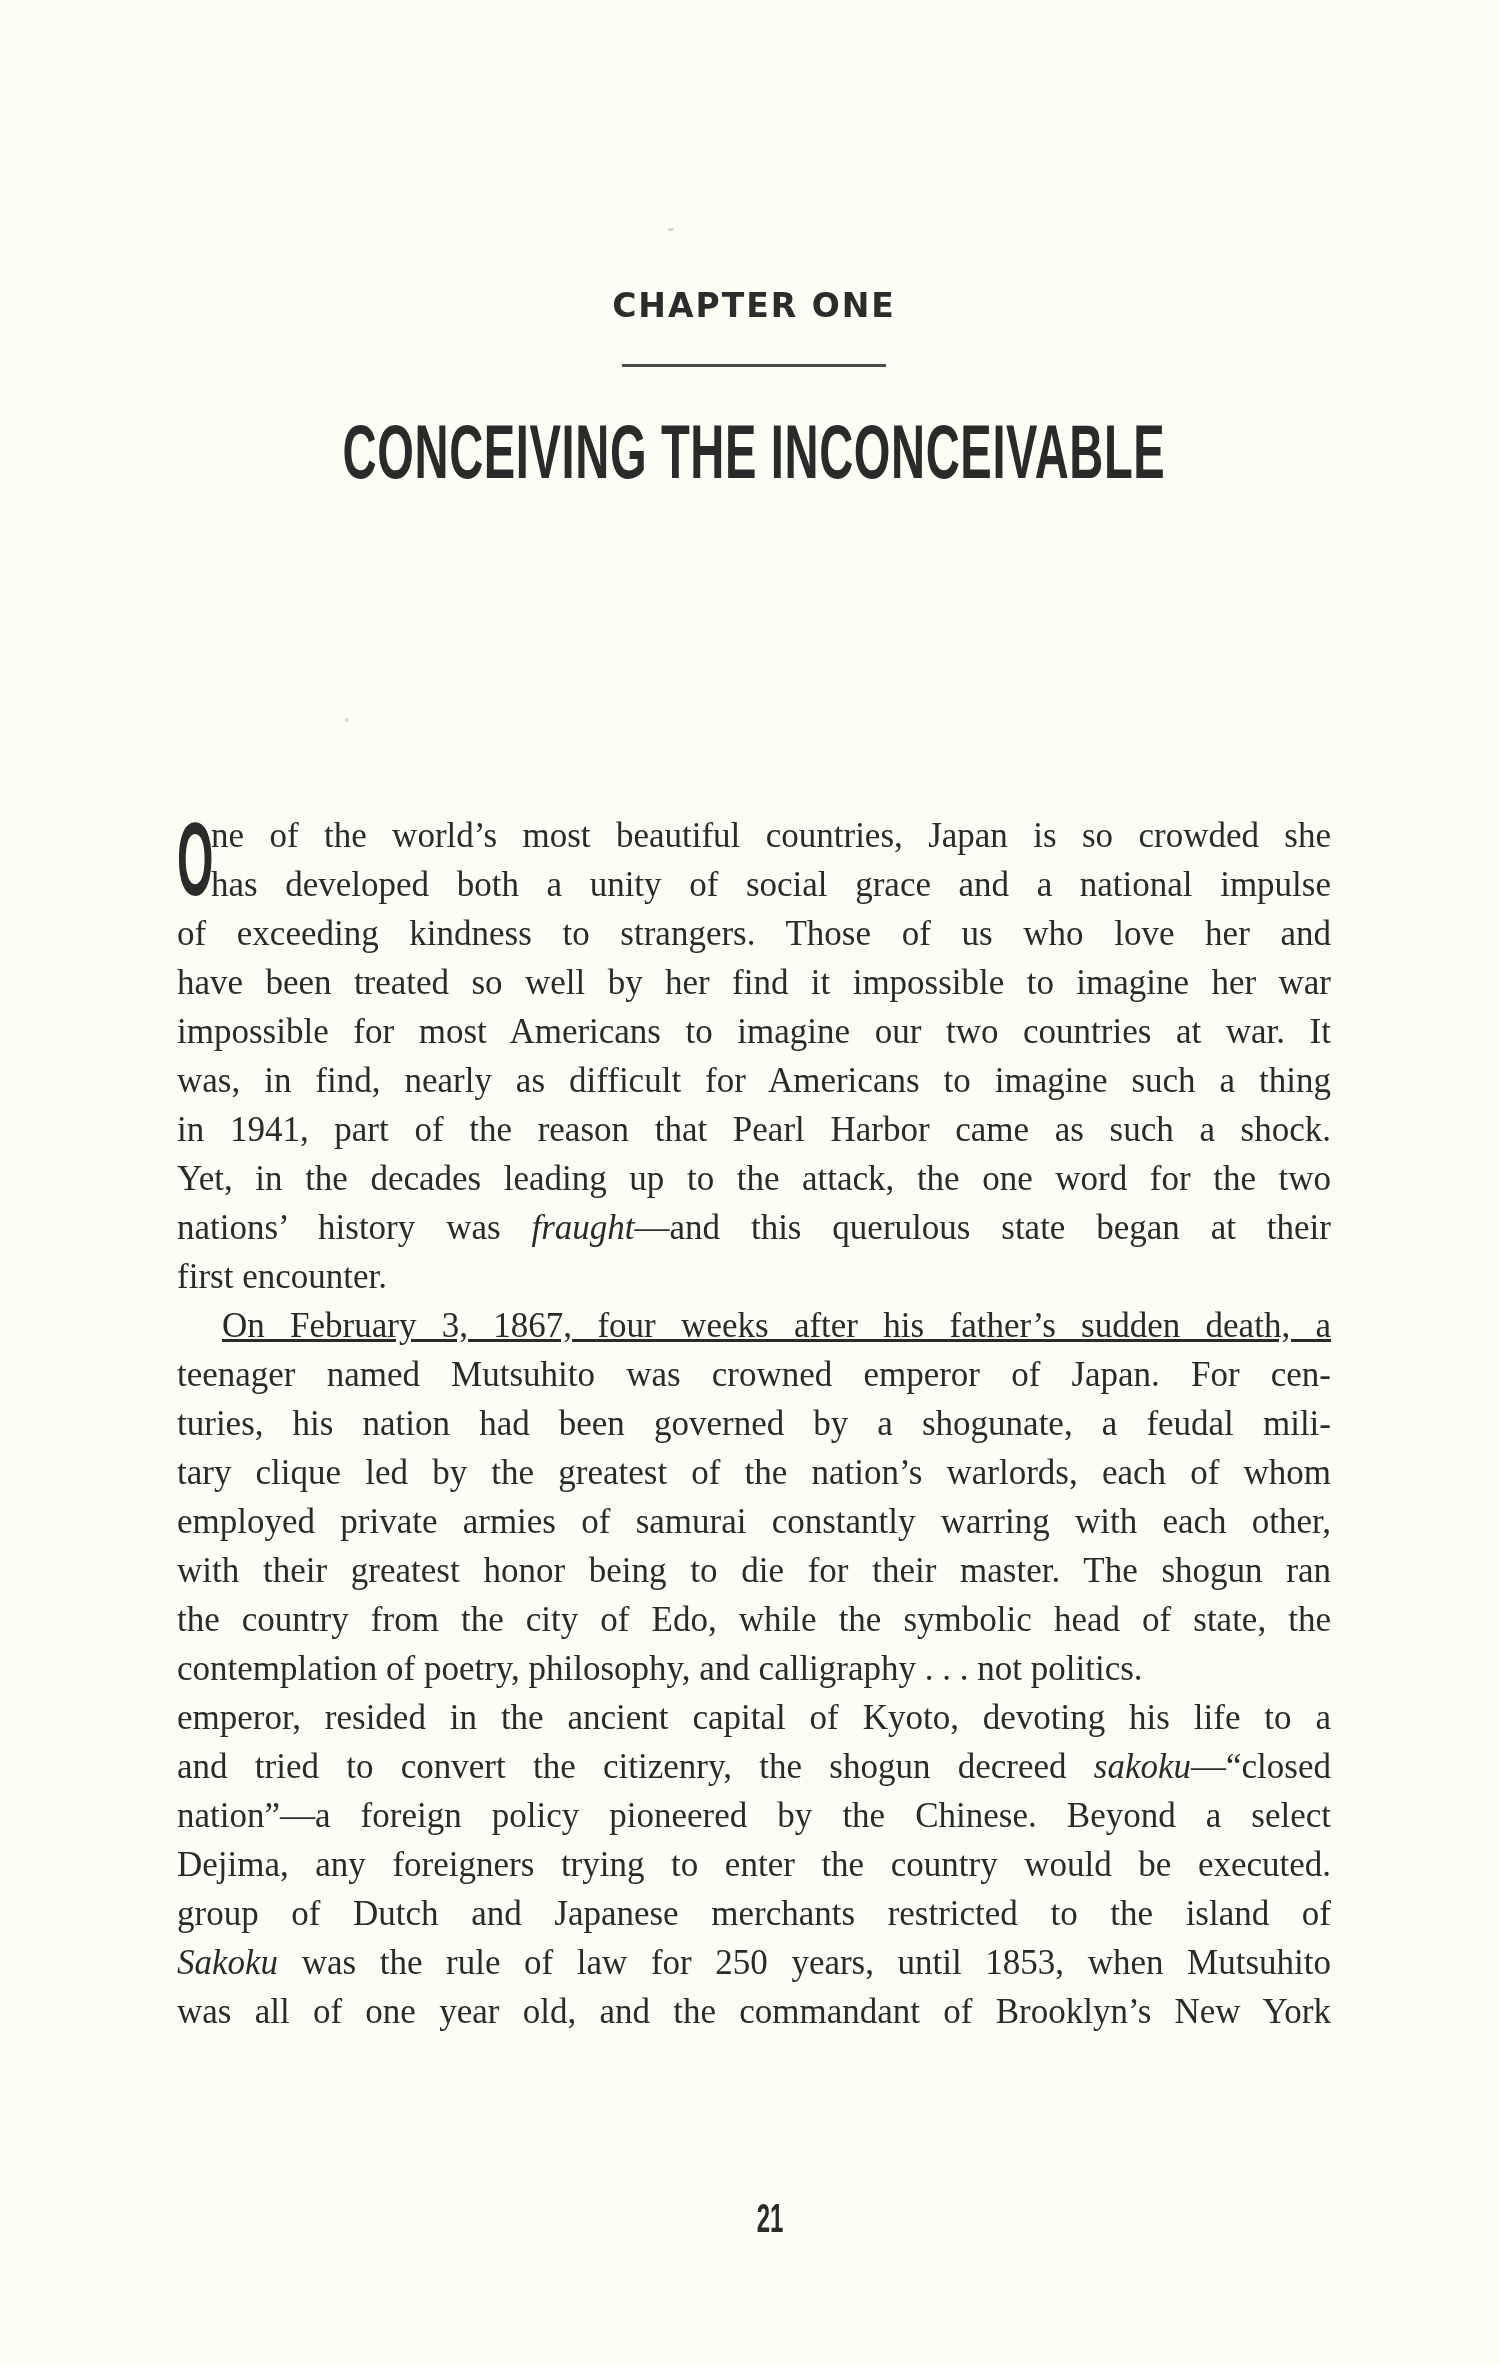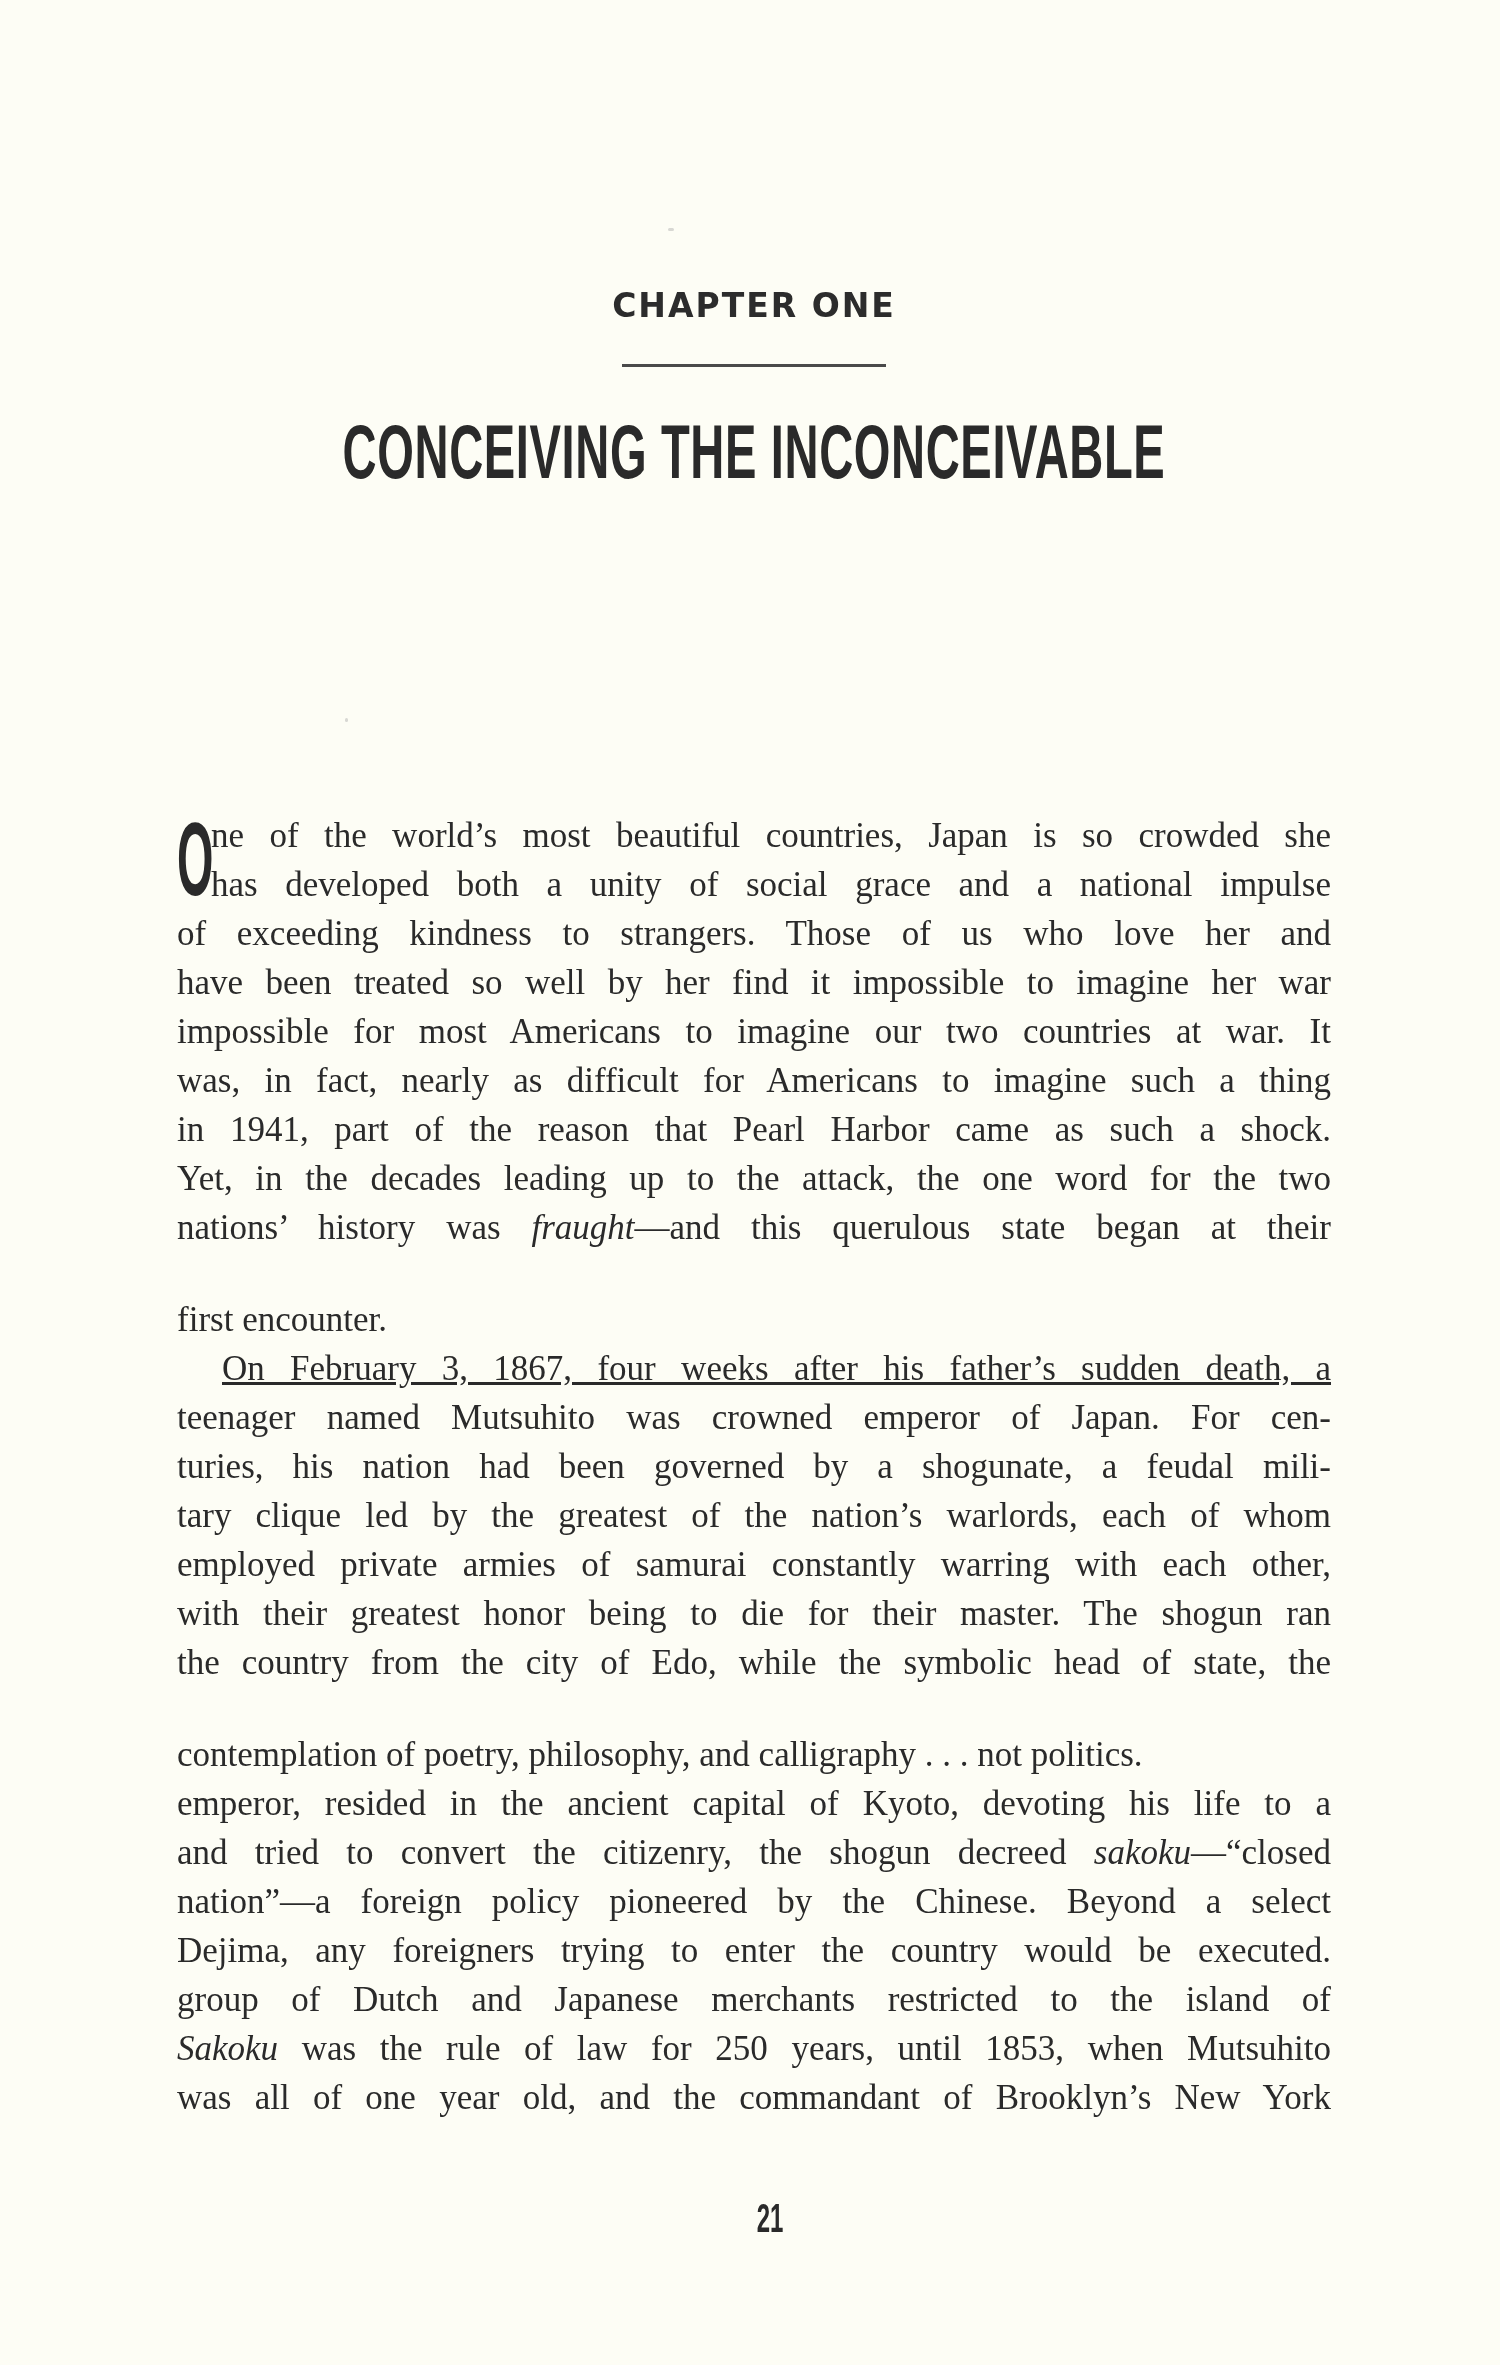--- a/index.html
+++ b/index.html
@@ -69,21 +69,20 @@
     }
     .line {
       display: block;
       height: 49px;
       white-space: nowrap;
       text-align: justify;
       text-align-last: justify;
     }
     .line.last {
       text-align-last: left;
-      margin-top: 43px;
     }
     .line.indent {
       padding-left: 45px;
       text-decoration: underline;
     }
     .line.dropcap-line {
       padding-left: 34px;
     }
     .dropcap {
       position: absolute;
@@ -136,21 +135,21 @@
   <div class="chapter-rule"></div>
   <div class="chapter-title">CONCEIVING THE INCONCEIVABLE</div>
 
   <div class="body-text" id="body-text">
     <span class="dropcap">O</span>
   <span class="line dropcap-line">ne of the world’s most beautiful countries, Japan is so crowded she</span>
       <span class="line dropcap-line">has developed both a unity of social grace and a national impulse</span>
       <span class="line">of exceeding kindness to strangers. Those of us who love her and</span>
       <span class="line">have been treated so well by her find it impossible to imagine her war</span>
       <span class="line">impossible for most Americans to imagine our two countries at war. It</span>
-      <span class="line">was, in fact, nearly as difficult for Americans to imagine such a thing</span>
+      <span class="line">was, in find, nearly as difficult for Americans to imagine such a thing</span>
       <span class="line">in 1941, part of the reason that Pearl Harbor came as such a shock.</span>
       <span class="line">Yet, in the decades leading up to the attack, the one word for the two</span>
       <span class="line"><span>nations’ history was </span><em>fraught</em><span>—and this querulous state began at their</span></span>
       <span class="line last">first encounter.</span>
       <span class="line indent">On February 3, 1867, four weeks after his father’s sudden death, a</span>
       <span class="line">teenager named Mutsuhito was crowned emperor of Japan. For cen-</span>
       <span class="line">turies, his nation had been governed by a shogunate, a feudal mili-</span>
       <span class="line">tary clique led by the greatest of the nation’s warlords, each of whom</span>
       <span class="line">employed private armies of samurai constantly warring with each other,</span>
       <span class="line">with their greatest honor being to die for their master. The shogun ran</span>

